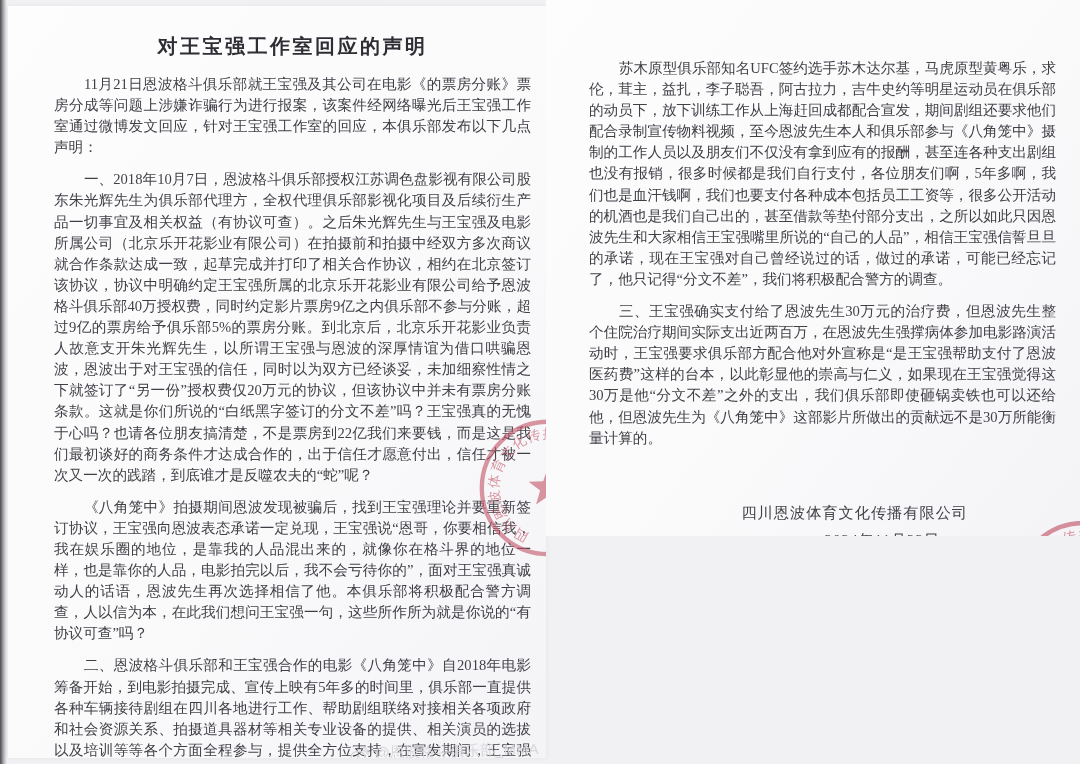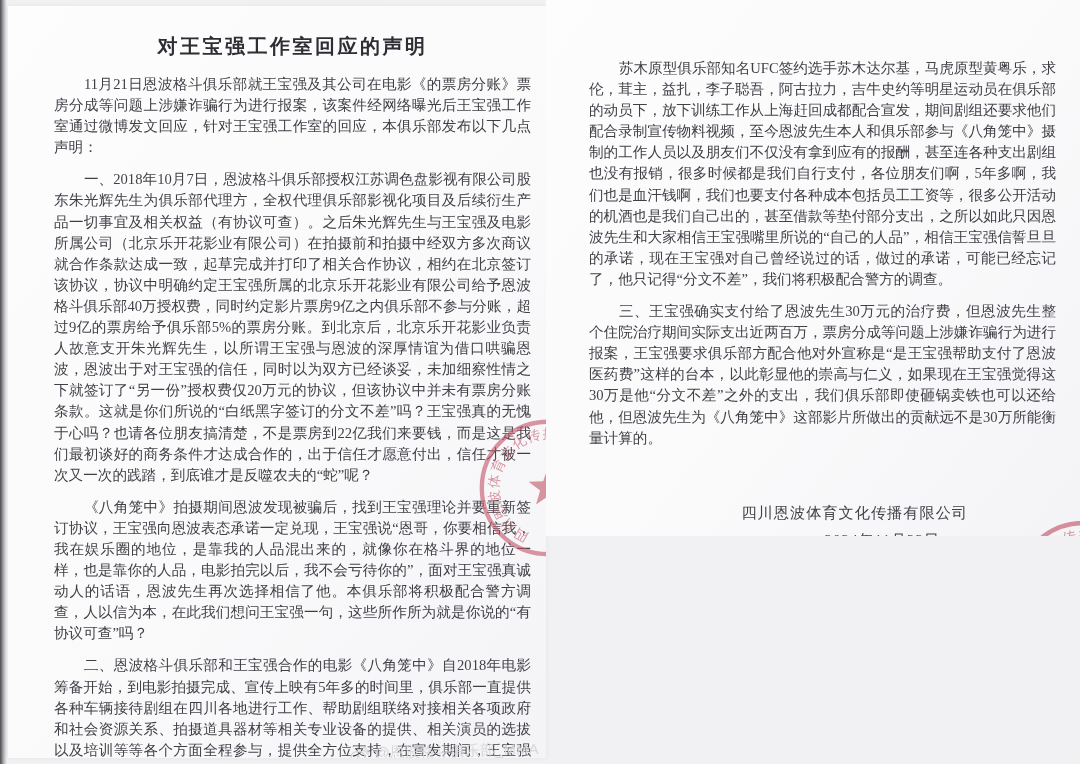--- a/index.html
+++ b/index.html
@@ -82,21 +82,21 @@
       <path d="M12.5 4.5 A 6 6 0 0 1 17.5 9" fill="none" stroke="#d6d6d9" stroke-width="1.3"></path>
       <path d="M13.5 1.5 A 9 9 0 0 1 18.7 8.5" fill="none" stroke="#d6d6d9" stroke-width="1.3"></path>
     </svg>
     <span>@恩波格斗俱乐部_MMA</span>
   </div>
 </div>
 
 <div class="page" id="page2">
   <div class="content2">
     <p class="para">苏木原型俱乐部知名UFC签约选手苏木达尔基，马虎原型黄粤乐，求伦，茸主，益扎，李子聪吾，阿古拉力，吉牛史约等明星运动员在俱乐部的动员下，放下训练工作从上海赶回成都配合宣发，期间剧组还要求他们配合录制宣传物料视频，至今恩波先生本人和俱乐部参与《八角笼中》摄制的工作人员以及朋友们不仅没有拿到应有的报酬，甚至连各种支出剧组也没有报销，很多时候都是我们自行支付，各位朋友们啊，5年多啊，我们也是血汗钱啊，我们也要支付各种成本包括员工工资等，很多公开活动的机酒也是我们自己出的，甚至借款等垫付部分支出，之所以如此只因恩波先生和大家相信王宝强嘴里所说的“自己的人品”，相信王宝强信誓旦旦的承诺，现在王宝强对自己曾经说过的话，做过的承诺，可能已经忘记了，他只记得“分文不差”，我们将积极配合警方的调查。</p>
-    <p class="para">三、王宝强确实支付给了恩波先生30万元的治疗费，但恩波先生整个住院治疗期间实际支出近两百万，票房分成等问题上涉嫌诈骗行为进行报案，王宝强要求俱乐部方配合他对外宣称是“是王宝强帮助支付了恩波医药费”这样的台本，以此彰显他的崇高与仁义，如果现在王宝强觉得这30万是他“分文不差”之外的支出，我们俱乐部即使砸锅卖铁也可以还给他，但恩波先生为《八角笼中》这部影片所做出的贡献远不是30万所能衡量计算的。</p>
+    <p class="para">三、王宝强确实支付给了恩波先生30万元的治疗费，但恩波先生整个住院治疗期间实际支出近两百万，在恩波先生强撑病体参加电影路演活动时，王宝强要求俱乐部方配合他对外宣称是“是王宝强帮助支付了恩波医药费”这样的台本，以此彰显他的崇高与仁义，如果现在王宝强觉得这30万是他“分文不差”之外的支出，我们俱乐部即使砸锅卖铁也可以还给他，但恩波先生为《八角笼中》这部影片所做出的贡献远不是30万所能衡量计算的。</p>
     <div class="signature">
       <div class="sig-company">四川恩波体育文化传播有限公司</div>
       <div class="sig-date">2024年11月22日</div>
     </div>
   </div>
 
   <div class="stamp stamp-main">
     <svg width="150" height="150" viewBox="0 0 150 150">
       <g fill="none" stroke="#c4596b">
         <circle cx="75" cy="75" r="68" stroke-width="4.5"></circle>

